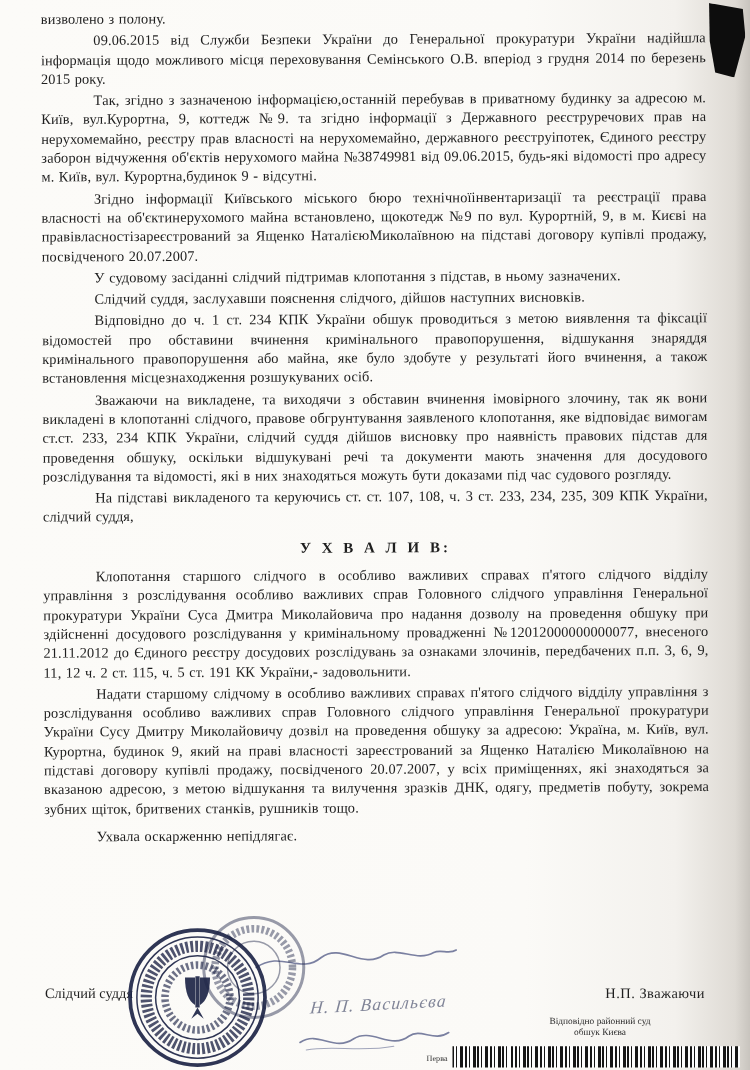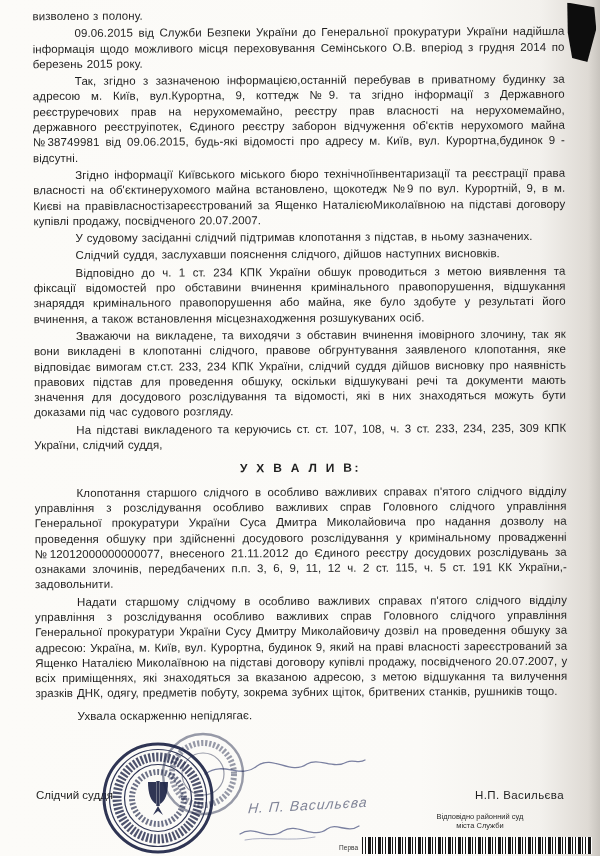--- a/index.html
+++ b/index.html
@@ -1,21 +1,21 @@
 <!DOCTYPE html>
 <html><head>
 <meta charset="utf-8">
 <style>
   html, body { margin: 0; padding: 0; background: #e9e7e3; }
   .page {
     position: relative;
     width: 600px; height: 856px;
     overflow: hidden;
     background: linear-gradient(90deg, #fcfbf8 0%, #fbfaf7 70%, #f3f1ed 90%, #dedad4 98%, #c8c4be 100%);
-    font-family: Liberation Sans, sans-serif;
+    font-family: Liberation Serif, serif;
     color: #1f1f1f;
   }
   .content {
     position: absolute; left: 34px; top: 8px; width: 532px;
     transform: rotate(-0.25deg);
   }
   .content p {
     margin: 0 0 2px 0;
     font-size: 11.5px;
     line-height: 15.3px;
@@ -89,21 +89,21 @@
     <p>Відповідно до ч. 1 ст. 234 КПК України обшук проводиться з метою виявлення та фіксації відомостей про обставини вчинення кримінального правопорушення, відшукання знаряддя кримінального правопорушення або майна, яке було здобуте у результаті його вчинення, а також встановлення місцезнаходження розшукуваних осіб.</p>
     <p>Зважаючи на викладене, та виходячи з обставин вчинення імовірного злочину, так як вони викладені в клопотанні слідчого, правове обгрунтування заявленого клопотання, яке відповідає вимогам ст.ст. 233, 234 КПК України, слідчий суддя дійшов висновку про наявність правових підстав для проведення обшуку, оскільки відшукувані речі та документи мають значення для досудового розслідування та відомості, які в них знаходяться можуть бути доказами під час судового розгляду.</p>
     <p>На підставі викладеного та керуючись ст. ст. 107, 108, ч. 3 ст. 233, 234, 235, 309 КПК України, слідчий суддя,</p>
     <p class="heading">У Х В А Л И В:</p>
     <p>Клопотання старшого слідчого в особливо важливих справах п'ятого слідчого відділу управління з розслідування особливо важливих справ Головного слідчого управління Генеральної прокуратури України Суса Дмитра Миколайовича про надання дозволу на проведення обшуку при здійсненні досудового розслідування у кримінальному провадженні №12012000000000077, внесеного 21.11.2012 до Єдиного реєстру досудових розслідувань за ознаками злочинів, передбачених п.п. 3, 6, 9, 11, 12 ч. 2 ст. 115, ч. 5 ст. 191 КК України,- задовольнити.</p>
     <p>Надати старшому слідчому в особливо важливих справах п'ятого слідчого відділу управління з розслідування особливо важливих справ Головного слідчого управління Генеральної прокуратури України Сусу Дмитру Миколайовичу дозвіл на проведення обшуку за адресою: Україна, м. Київ, вул. Курортна, будинок 9, який на праві власності зареєстрований за Ященко Наталією Миколаївною на підставі договору купівлі продажу, посвідченого 20.07.2007, у всіх приміщеннях, які знаходяться за вказаною адресою, з метою відшукання та вилучення зразків ДНК, одягу, предметів побуту, зокрема зубних щіток, бритвених станків, рушників тощо.</p>
     <p class="final-note">Ухвала оскарженню непідлягає.</p>
   </div>
 
   <span class="sig-role">Слідчий суддя</span>
-  <span class="sig-name">Н.П. Васильєва</span>
+  <span class="sig-name">Н.П. Зважаючи</span>
 
   <div class="handwriting">Н. П. Васильєва</div>
 
   <svg class="squiggles" width="230" height="100" viewBox="0 0 230 100">
     <g fill="none" stroke="#5a628b" stroke-width="1.3" stroke-linecap="round" opacity="0.8">
       <path d="M10,22 C30,8 45,28 62,14 C78,2 95,24 112,12 C124,5 138,18 152,10 C158,7 164,12 170,8"></path>
       <path d="M45,82 C60,72 72,90 88,79 C102,70 118,88 132,77 C142,70 152,82 164,74"></path>
       <path d="M50,88 C70,84 95,90 120,85" stroke-width="0.9" opacity="0.7"></path>
     </g>
   </svg>
@@ -126,21 +126,21 @@
     <g fill="#1e2547" opacity="0.92" transform="translate(90,72)">
       <path d="M-10,-16 C-10,-4 -7,3 -2,6 L-2,-16 Z"></path>
       <path d="M10,-16 C10,-4 7,3 2,6 L2,-16 Z"></path>
       <rect x="-1.7" y="-17" width="3.4" height="25"></rect>
       <path d="M0,8 L5,17 L0,13 L-5,17 Z"></path>
     </g>
   </svg>
 
   <div class="court-label">
     <div>Відповідно районний суд</div>
-    <div>міста Служби</div>
+    <div>обшук Києва</div>
   </div>
 
   <div class="barcode-label">Перва</div>
   <div class="barcode"></div>
 
   <div class="corner-artifact"></div>
 
 </div>
 
 </body></html>

